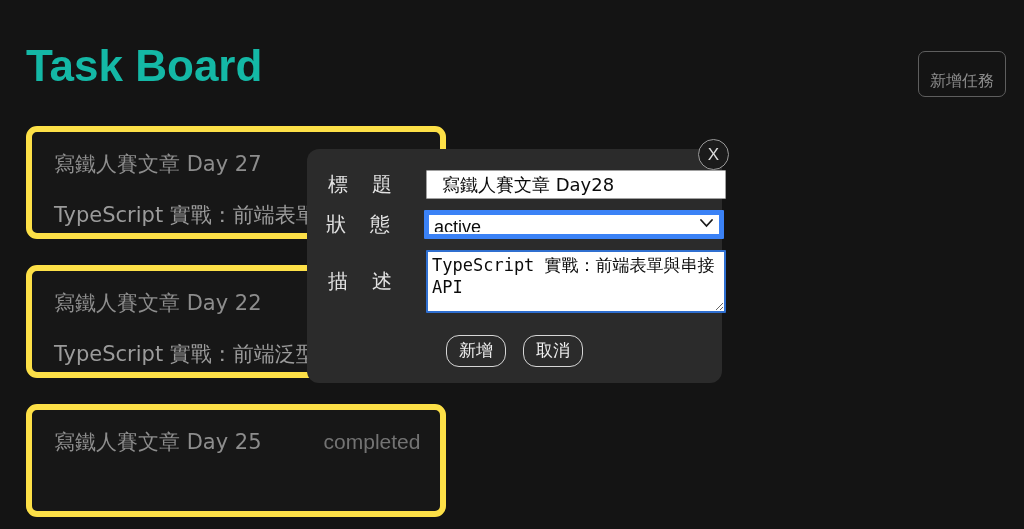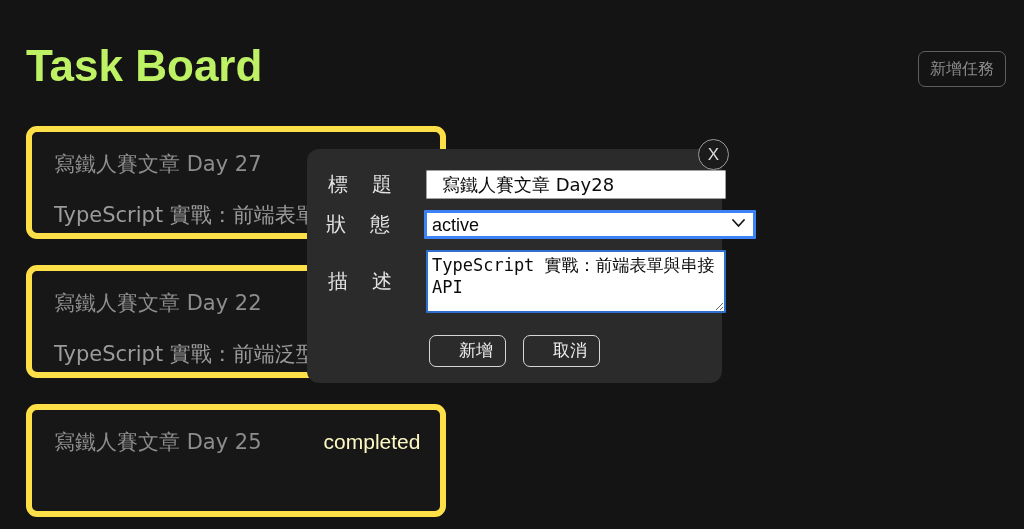--- a/index.html
+++ b/index.html
@@ -19,36 +19,36 @@
     position: absolute;
     top: 0; left: 0; right: 0;
     height: 110px;
   }
   #page-title {
     position: absolute;
     left: 26px;
     top: 38px;
     font-size: 44px;
     font-weight: bold;
-    color: #bef264;
+    color: #14b8a6;
     letter-spacing: 0px;
     line-height: 56px;
     white-space: nowrap;
   }
   #add-task-button {
     position: absolute;
     right: 18px;
     top: 51px;
-    padding: 9px 11px 6px 11px;
+    padding: 19px 11px 6px 11px;
     border: 1px solid #5e5e5e;
     border-radius: 7px;
     background: transparent;
     color: #8a8a8a;
     font-size: 16px;
-    font-family: Liberation Mono, monospace;
+    font-family: Liberation Sans, sans-serif;
     line-height: 19px;
     cursor: pointer;
   }
 
   
   #task-list {
     position: absolute;
     left: 26px;
     top: 126px;
     width: 420px;
@@ -68,21 +68,21 @@
     height: 36px;
   }
   .card-title {
     font-size: 21px;
     color: #8d8d8d;
     white-space: nowrap;
     font-family: "DejaVu Sans", sans-serif;
   }
   .card-status {
     font-size: 21px;
-    color: #fef9c3;
+    color: #737373;
     margin-left: 62px;
     white-space: nowrap;
     font-family: "Liberation Sans", sans-serif;
   }
   .card-desc {
     margin-top: 15px;
     font-size: 21px;
     color: #9b9b9b;
     white-space: nowrap;
     font-family: "DejaVu Sans", sans-serif;
@@ -142,25 +142,25 @@
     background: #ffffff;
     border: 1px solid #a0a0a0;
     border-radius: 1px;
     font-size: 18px;
     font-family: "DejaVu Sans", sans-serif;
     color: #0b0b0b;
     padding: 2px 15px;
     outline: none;
   }
   #status-select {
-    width: 332px;
+    width: 300px;
     height: 29px;
     margin-left: 27px;
     background: #ffffff;
-    border: 3px solid #3b82f6;
+    border: 5px solid #3b82f6;
     border-radius: 1px;
     font-size: 18px;
     font-family: "Liberation Sans", sans-serif;
     color: #0b0b0b;
     padding: 2px 5px;
     outline: none;
     -webkit-appearance: none;
     appearance: none;
     position: relative;
     cursor: pointer;
@@ -193,23 +193,23 @@
   }
   #modal-actions {
     position: absolute;
     left: 0; right: 0;
     top: 186px;
     display: flex;
     justify-content: center;
     gap: 17px;
   }
   .modal-btn {
-    padding: 4px 12px 5px 29px;
+    padding: 4px 12px 5px 12px;
     border: 1px solid #d6d6d6;
-    border-radius: 7px;
+    border-radius: 13px;
     background: transparent;
     color: #efefef;
     font-size: 17px;
     font-family: "DejaVu Sans", sans-serif;
     line-height: 21px;
     cursor: pointer;
   }
 </style>
 </head>
 <body>

